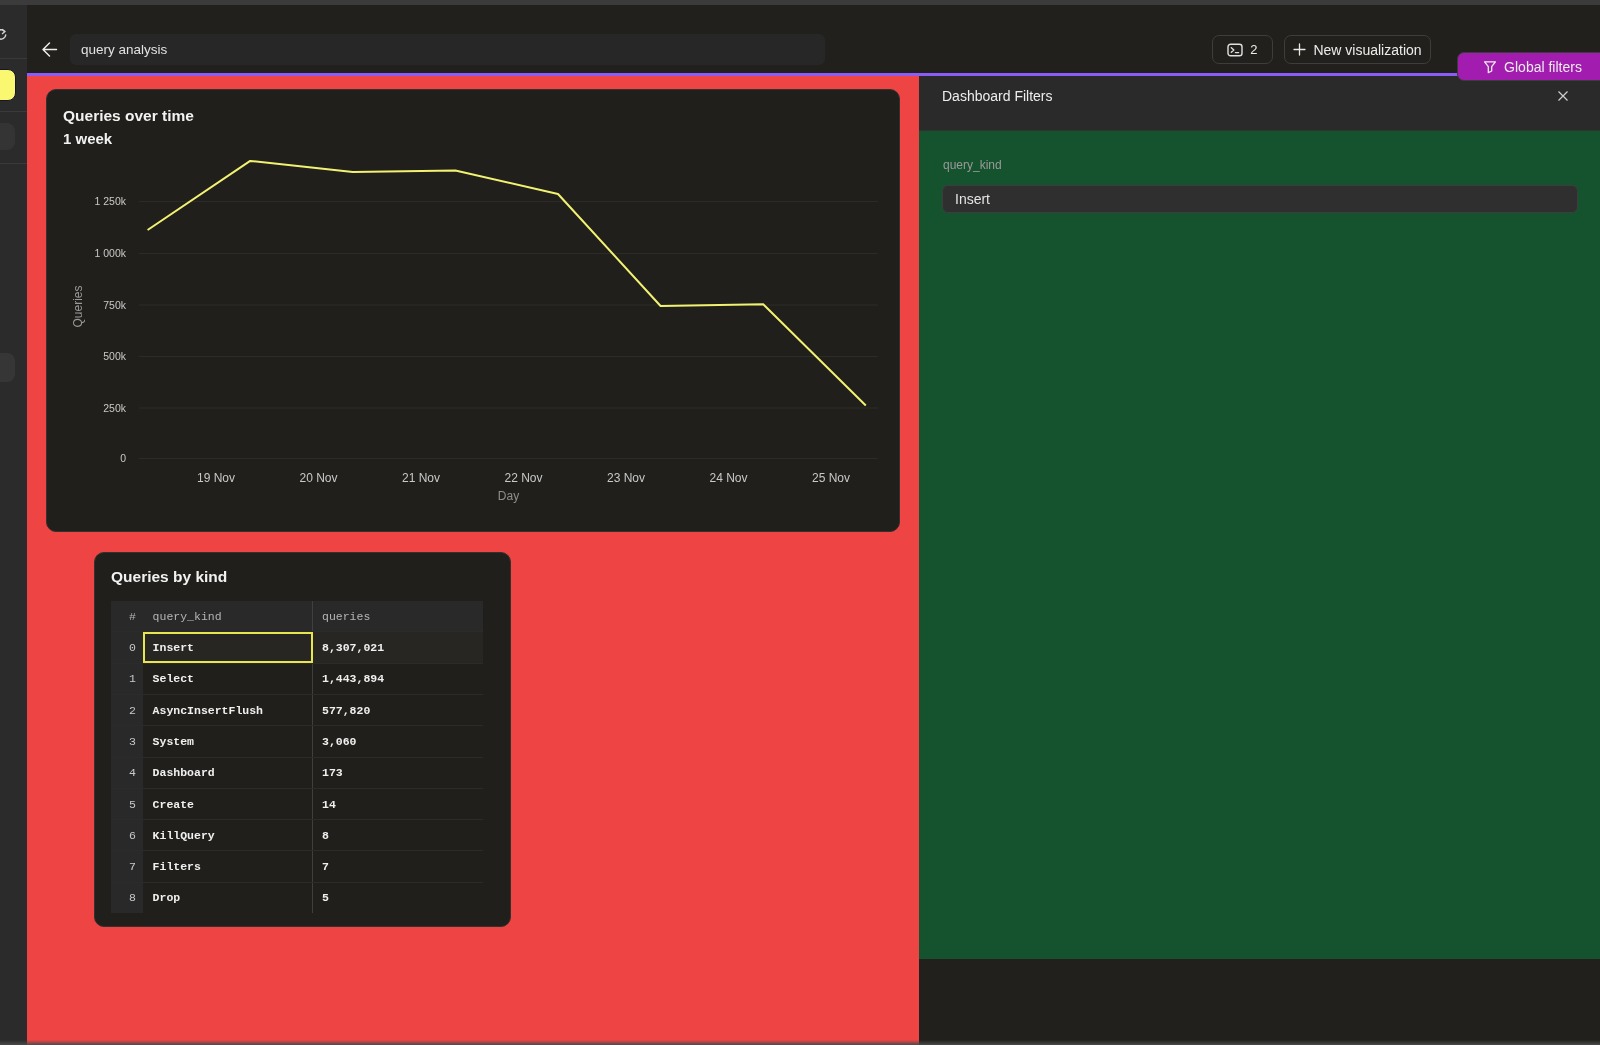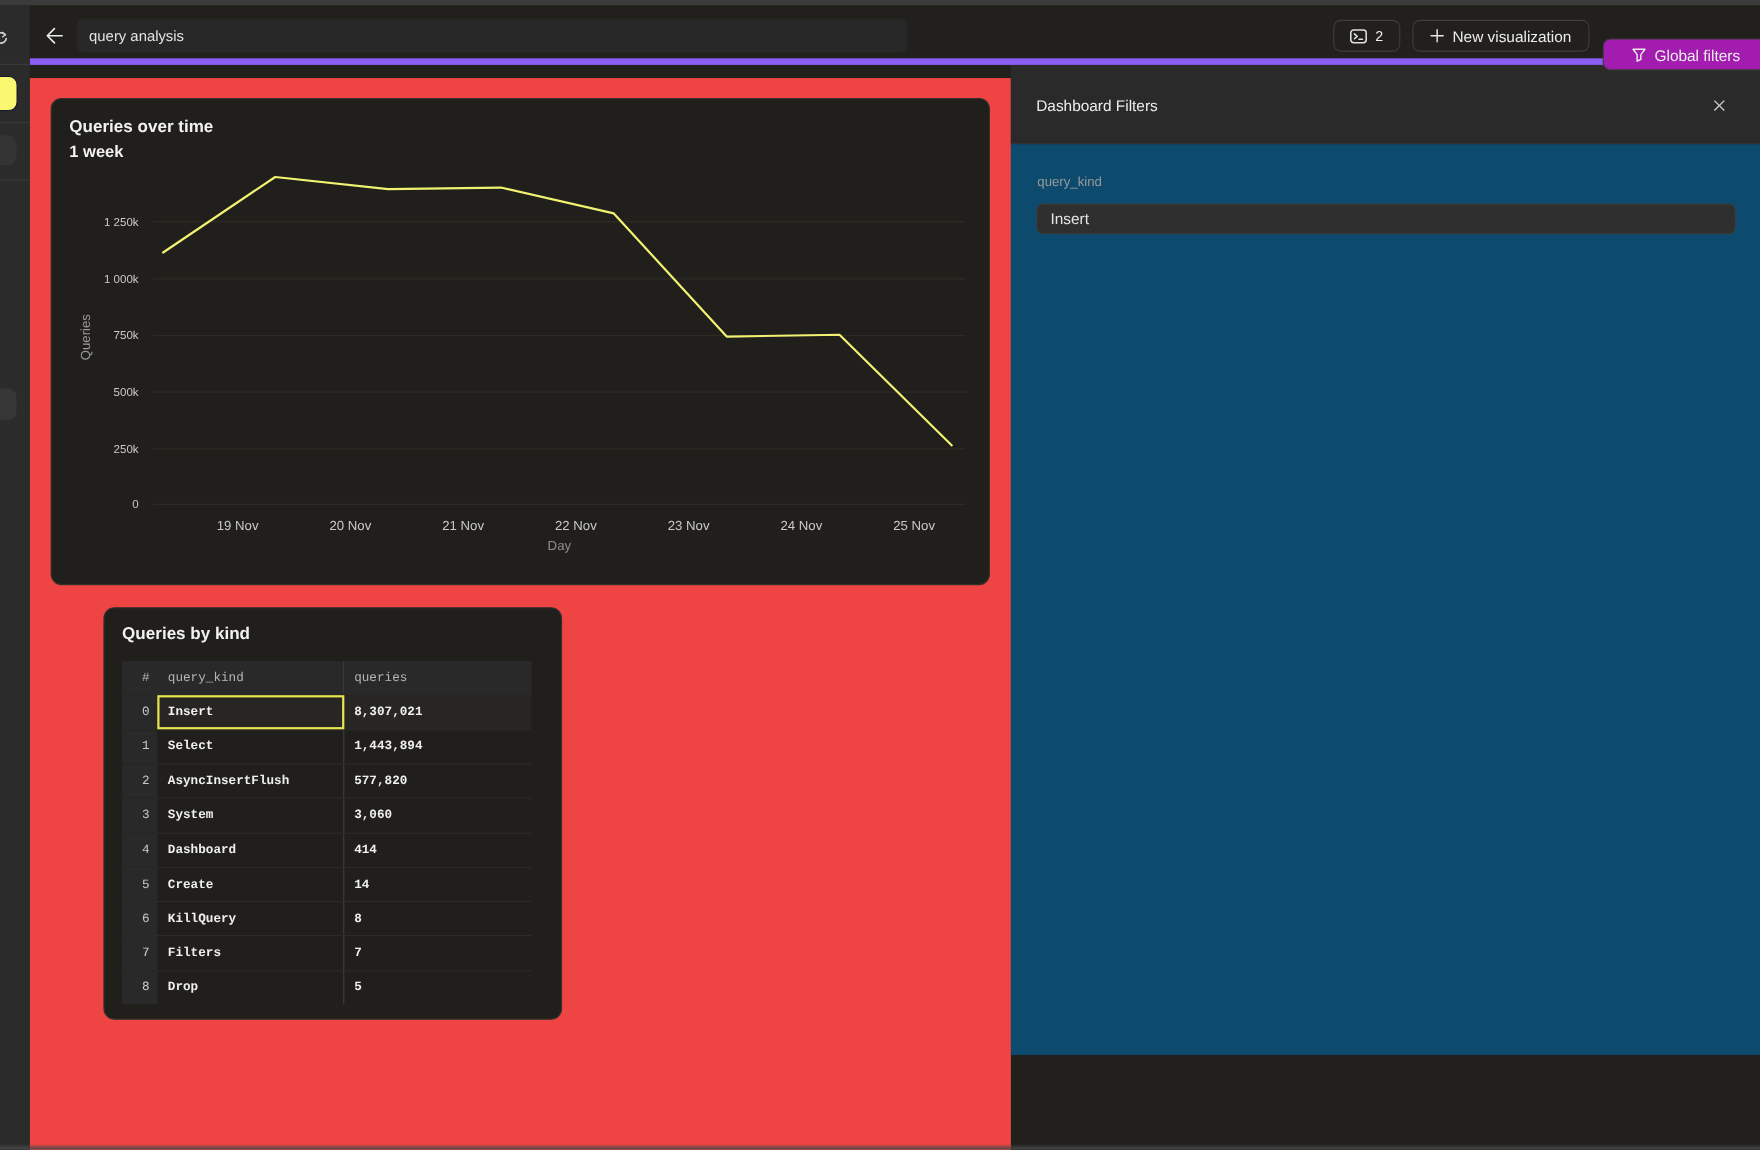--- a/index.html
+++ b/index.html
@@ -9,27 +9,27 @@
   
   #topstrip { left:0; top:0; width:1600px; height:5px; background:#3b3b3b; }
   
   #sidebar { left:0; top:5px; width:27px; height:1040px; background:#2b2b2b; overflow:hidden; }
   .sb-hr { position:absolute; left:0; width:27px; height:1px; background:#3a3a3a; }
   #sb-yellow { position:absolute; left:-9px; top:64px; width:24.5px; height:31.7px;
     background:#f9f870; border:1.5px solid #15152e; border-radius:8px; }
   #sb-g1 { position:absolute; left:-9px; top:117.8px; width:24px; height:27.3px; background:#343434; border-radius:8px; }
   #sb-g2 { position:absolute; left:-9px; top:348.4px; width:24px; height:28.5px; background:#363636; border-radius:8px; }
   
-  #header { left:27px; top:5px; width:1573px; height:54px; background:#21201c; border-bottom:6px solid #8b5cf6; }
+  #header { left:27px; top:22px; width:1573px; height:54px; background:#21201c; border-bottom:3px solid #8b5cf6; }
   #srch { position:absolute; left:43px; top:12px; width:755px; height:31px; background:#272727;
     border-radius:6px; color:#e2e2e2; font-size:13.5px; line-height:31px; padding-left:11px; }
   .hbtn { position:absolute; top:13px; height:29px; border:1px solid #3d3d3d; border-radius:7px;
     color:#ececec; font-size:14px; font-weight:500; display:flex; align-items:center; justify-content:center; gap:7px; }
   #btn1 { left:1184.5px; width:61.5px; font-size:13px; }
-  #btn2 { left:1257px; width:161px; }
+  #btn2 { left:1257px; width:147px; }
   #btn3 { left:1430px; width:151px; background:#a21caf; border-color:#3b3b3b;margin-top:17px; }
   
   #main { left:27px; top:71px; width:892px; height:986px; background:#ef4444; }
   .card { position:absolute; background:#201f1b; border:1px solid #32312c; border-radius:10px; }
   #chartcard { left:19px; top:18px; width:854px; height:443px; }
   #tablecard { left:19px; top:481px; width:417px; height:375px;margin-left:48px; }
   .ctitle { position:absolute; left:16px; color:#f2f2f2; font-weight:700; font-size:15.5px; }
   
   #tbl { position:absolute; left:16.4px; top:47.8px; width:371.2px;
     font-family:"Liberation Mono", monospace; font-size:11.5px; }
@@ -38,21 +38,21 @@
   .c1 { width:31.6px; text-align:right; padding-right:7px; background:#29292a; color:#c9c9c9;
     display:flex; align-items:center; justify-content:flex-end; }
   .c2 { width:170px; padding-left:9.6px; display:flex; align-items:center; border-right:1px solid #3f3f3f; }
   .c3 { width:169.6px; padding-left:9px; display:flex; align-items:center; }
   .trow.head .c1, .trow.head .c2, .trow.head .c3 { background:#29292a; color:#b5b5b5; font-weight:400; }
   .trow .c2, .trow .c3 { color:#f0f0f0; font-weight:700; }
   .trow.sel .c2, .trow.sel .c3 { background:rgba(255,255,255,0.035); }
   #selbox { position:absolute; left:31.6px; top:31.3px; width:170px; height:31px;
     border:2px solid #e9e54e; }
   
-  #panel { left:919px; top:59px; width:681px; height:900px; background:#0c4a6e; }
+  #panel { left:919px; top:59px; width:681px; height:900px; background:#14532d; }
   #ptitle { position:absolute; left:23px; top:28.5px; font-size:14px; font-weight:500; color:#ededed; }
   #pclose { position:absolute; left:637.6px; top:30.5px; }
   #plabel { position:absolute; left:24px; top:99px; font-size:12px; color:#9a9a9a; }
   #pinput { position:absolute; left:23px; top:126px; width:636px; height:28px; background:#2f2f30;
     border:1px solid #3d3d3e; border-radius:6px; color:#e4e4e4; font-size:14px; line-height:26px; padding-left:12px; }
   #bottomstrip { left:0; top:1040px; width:1600px; height:5px;
     background:linear-gradient(to bottom, rgba(80,80,84,0), #4a4a4c); }
   svg text { font-family:"Liberation Sans", sans-serif; }
 </style>
 </head>
@@ -117,21 +117,21 @@
           <div class="c3">577,820</div>
         </div>
       <div class="trow">
           <div class="c1">3</div>
           <div class="c2">System</div>
           <div class="c3">3,060</div>
         </div>
       <div class="trow">
           <div class="c1">4</div>
           <div class="c2">Dashboard</div>
-          <div class="c3">414</div>
+          <div class="c3">173</div>
         </div>
       <div class="trow">
           <div class="c1">5</div>
           <div class="c2">Create</div>
           <div class="c3">14</div>
         </div>
       <div class="trow">
           <div class="c1">6</div>
           <div class="c2">KillQuery</div>
           <div class="c3">8</div>

